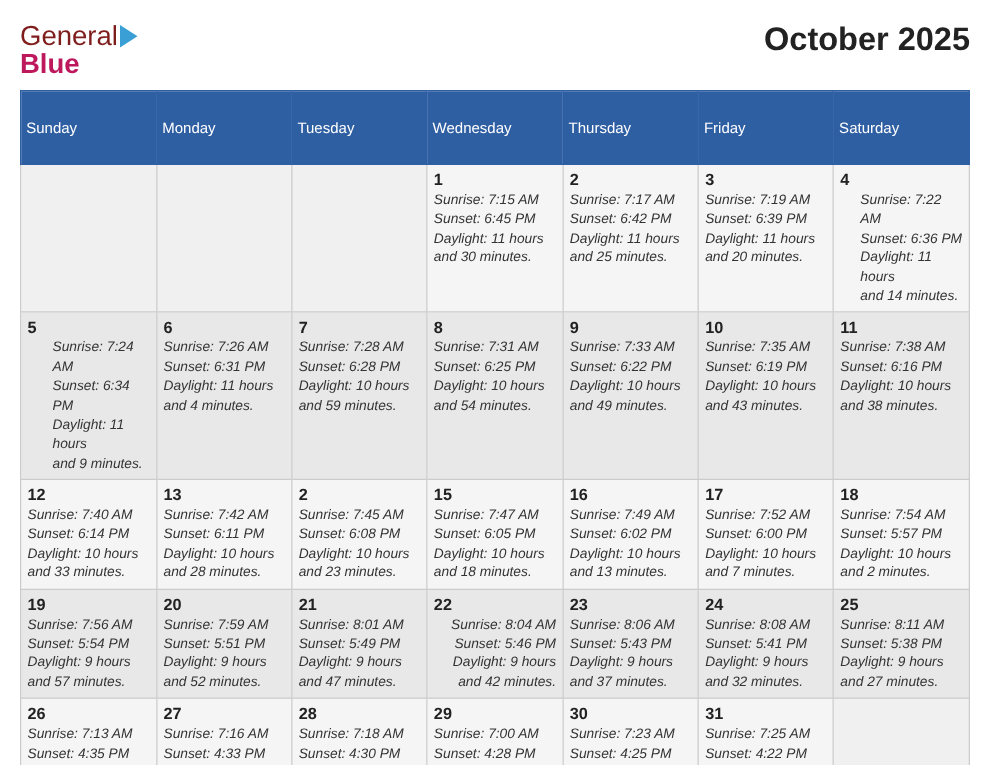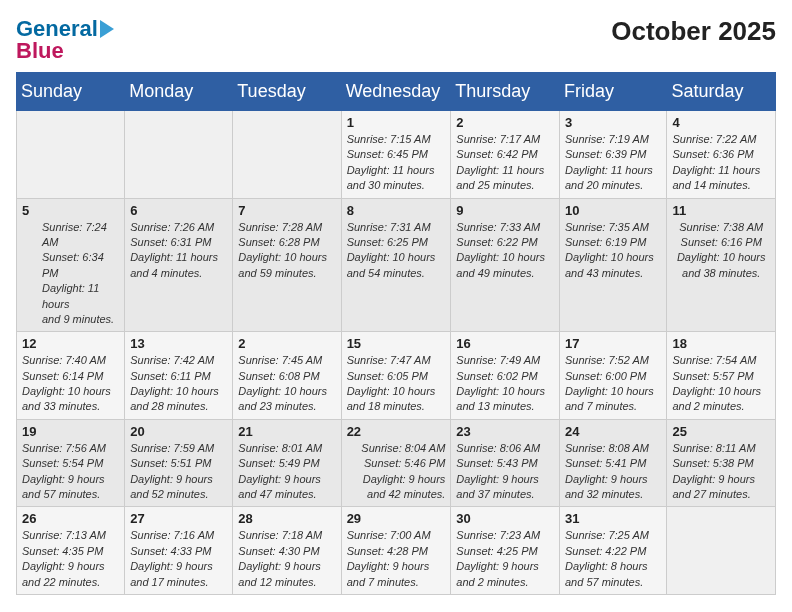--- a/index.html
+++ b/index.html
@@ -49,23 +49,23 @@
       color: #333;
     }
     table {
       width: 100%;
       border-collapse: collapse;
       font-size: 11px;
     }
     thead tr th {
       background: #2f5fa3;
       color: #fff;
-      padding: 8px 4px;
+      padding: 22px 4px;
       text-align: left;
-      font-size: 18px;
+      font-size: 12px;
       font-weight: normal;
       border: 1px solid #2f5fa3;
     }
     tbody tr td {
       border: 1px solid #ccc;
       vertical-align: top;
       padding: 4px 5px;
       height: 80px;
       width: 110px;
     }
@@ -91,21 +91,21 @@
     .empty-cell {
       background: #f0f0f0 !important;
     }
   </style>
 </head>
 <body>
 
 <div class="header">
   <div class="logo">
     <div class="logo-line">
-      <span style="font-size:22px;font-weight:bold;color:#0369a1;text-align:right;">General</span>
+      <span style="font-size:22px;font-weight:normal;color:#7f1d1d;text-align:right;">General</span>
       <span class="logo-arrow"></span>
     </div>
     <span style="font-size:22px;font-weight:bold;color:#be185d;margin-top:-4px;">Blue</span>
   </div>
   <div class="title-block">
     <h1>October 2025</h1>
   </div>
 </div>
 
 <table>
@@ -141,21 +141,21 @@
         </td>
         <td>
           <span class="day-num">3</span>
           <div class="day-detail" style="white-space: pre-line;">Sunrise: 7:19 AM
 Sunset: 6:39 PM
 Daylight: 11 hours
 and 20 minutes.</div>
         </td>
         <td>
           <span class="day-num">4</span>
-          <div class="day-detail" style="white-space: pre-line;">Sunrise: 7:22 AM
+          <div class="day-detail" style="white-space: pre-line; margin-left: 16px;">Sunrise: 7:22 AM
 Sunset: 6:36 PM
 Daylight: 11 hours
 and 14 minutes.</div>
         </td>
       </tr>
       <tr>
         <td>
           <span class="day-num">5</span>
           <div class="day-detail" style="white-space: pre-line; margin-left: 20px;">Sunrise: 7:24 AM
 Sunset: 6:34 PM
@@ -192,21 +192,21 @@
         </td>
         <td>
           <span class="day-num">10</span>
           <div class="day-detail" style="white-space: pre-line;">Sunrise: 7:35 AM
 Sunset: 6:19 PM
 Daylight: 10 hours
 and 43 minutes.</div>
         </td>
         <td>
           <span class="day-num">11</span>
-          <div class="day-detail" style="white-space: pre-line; text-align: center;">Sunrise: 7:38 AM
+          <div class="day-detail" style="white-space: pre-line;">Sunrise: 7:38 AM
 Sunset: 6:16 PM
 Daylight: 10 hours
 and 38 minutes.</div>
         </td>
       </tr>
       <tr>
         <td>
           <span class="day-num">12</span>
           <div class="day-detail" style="white-space: pre-line;">Sunrise: 7:40 AM
 Sunset: 6:14 PM

